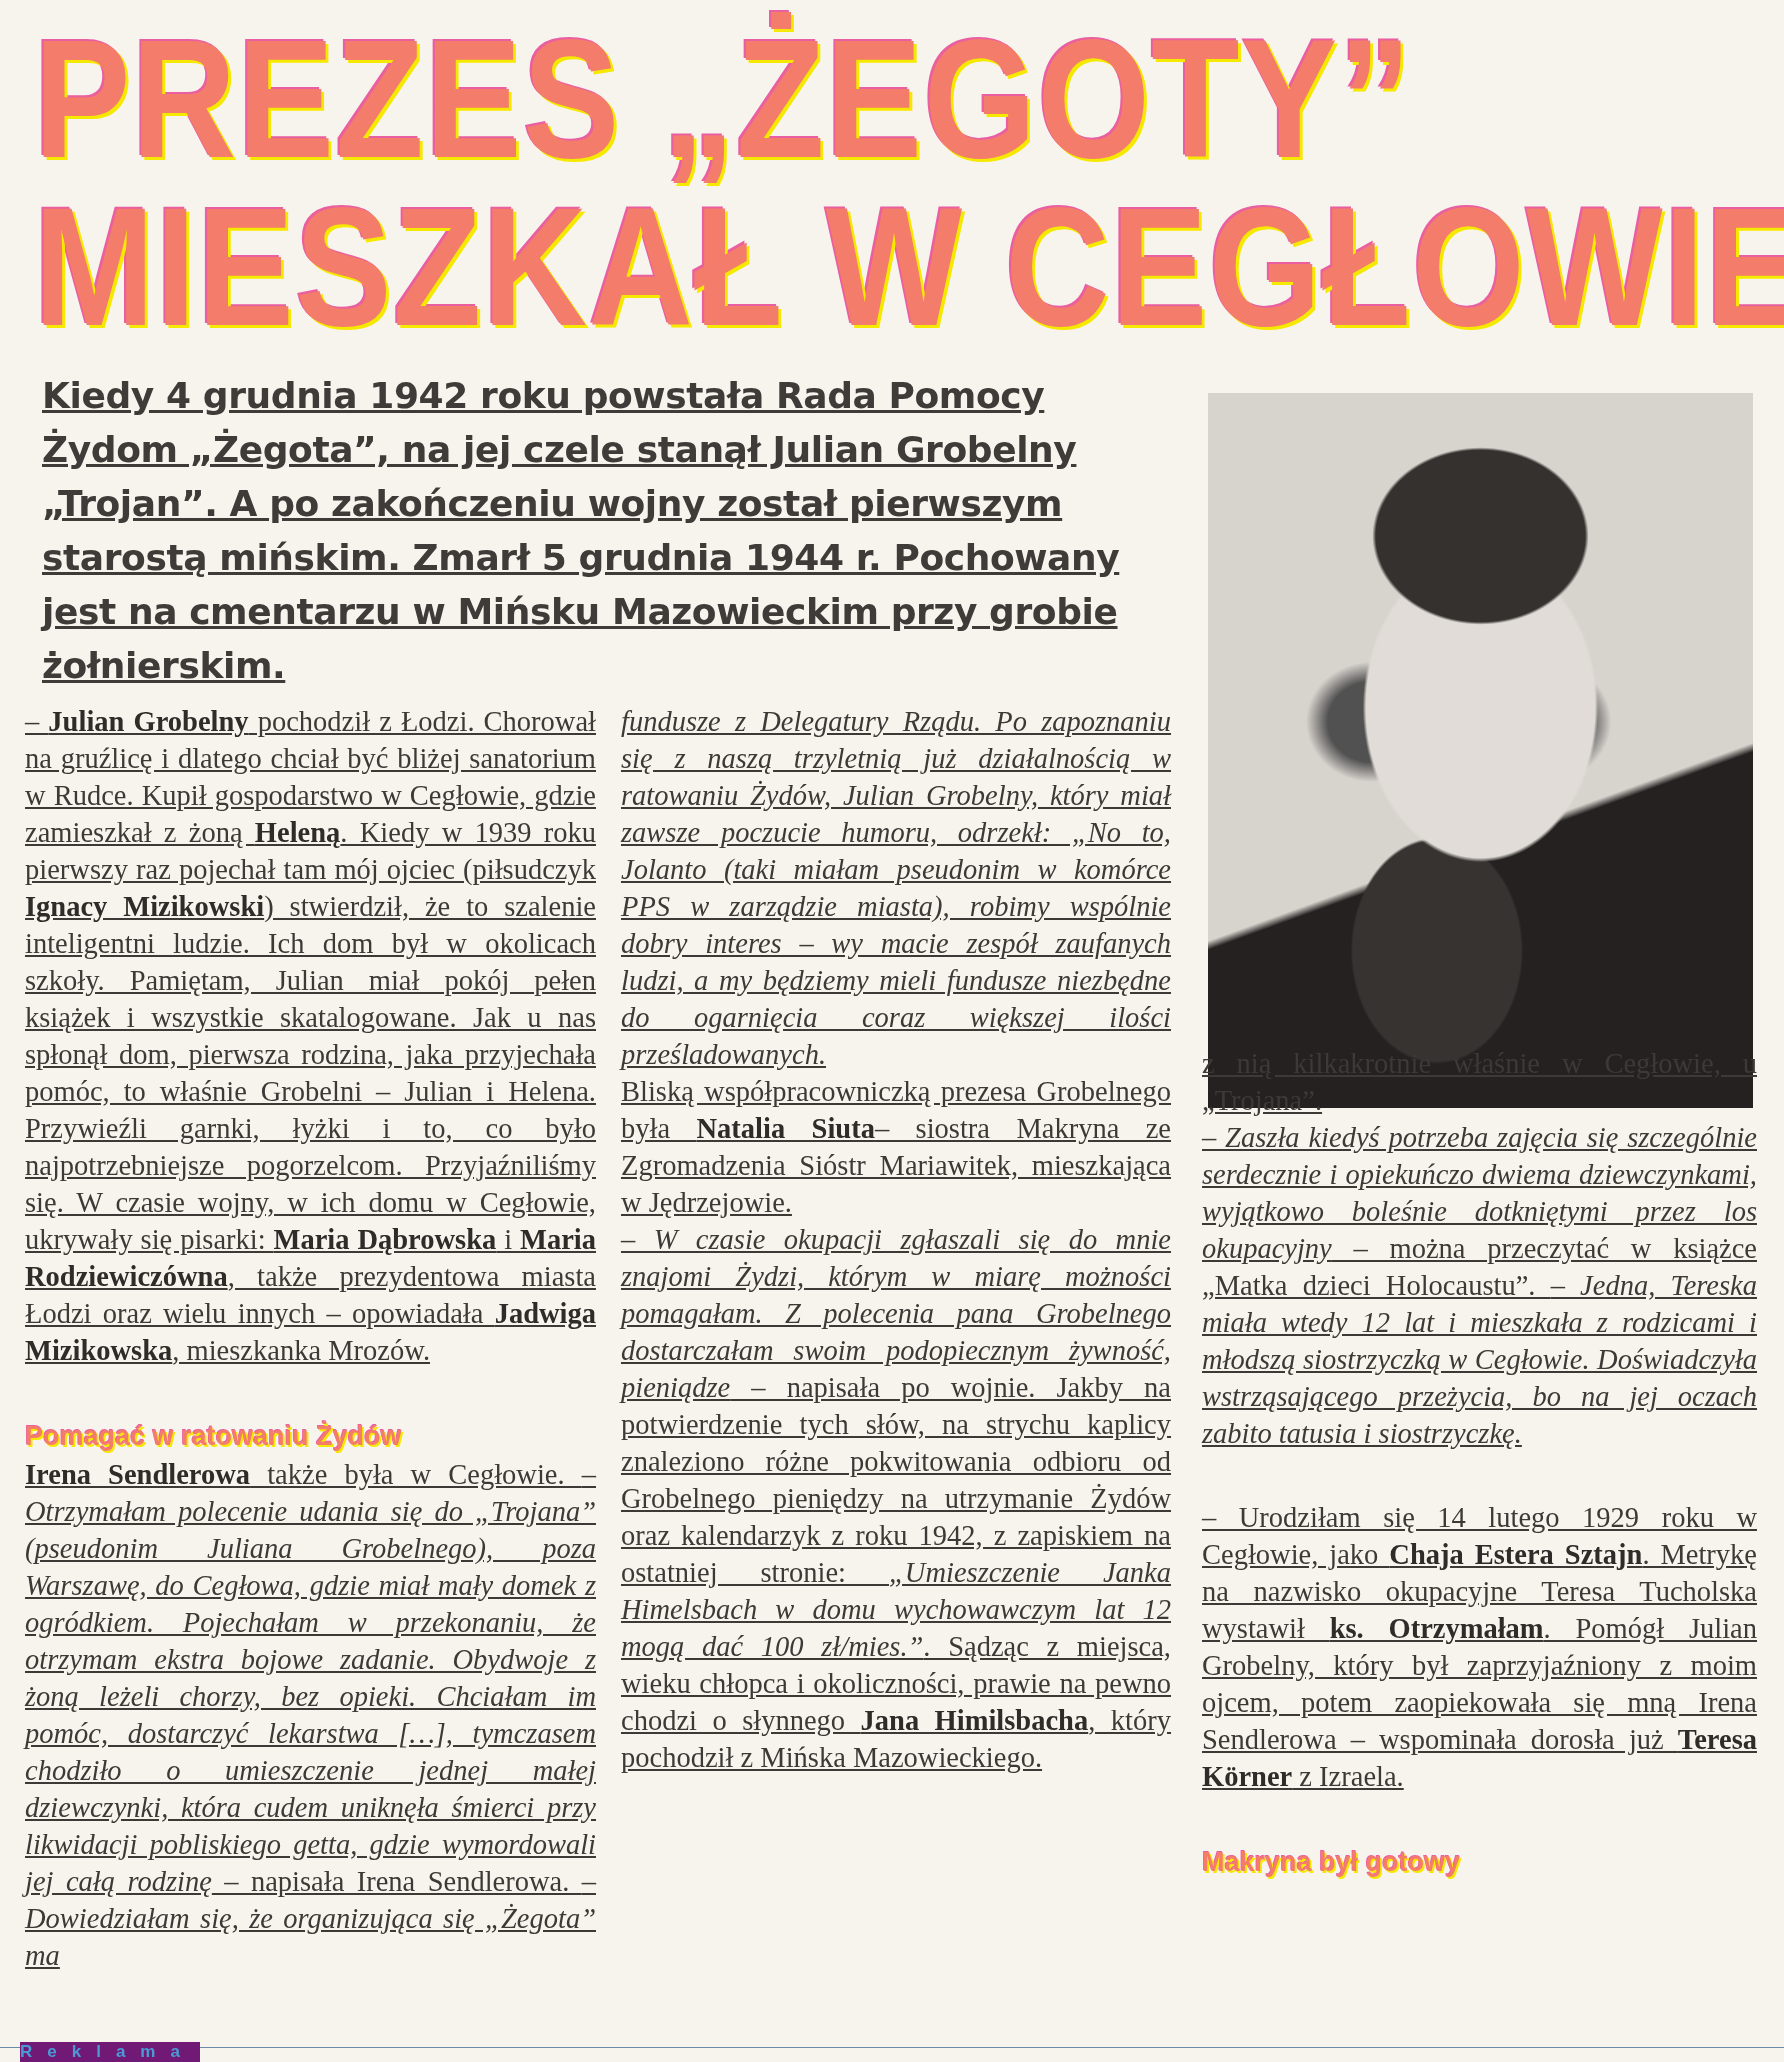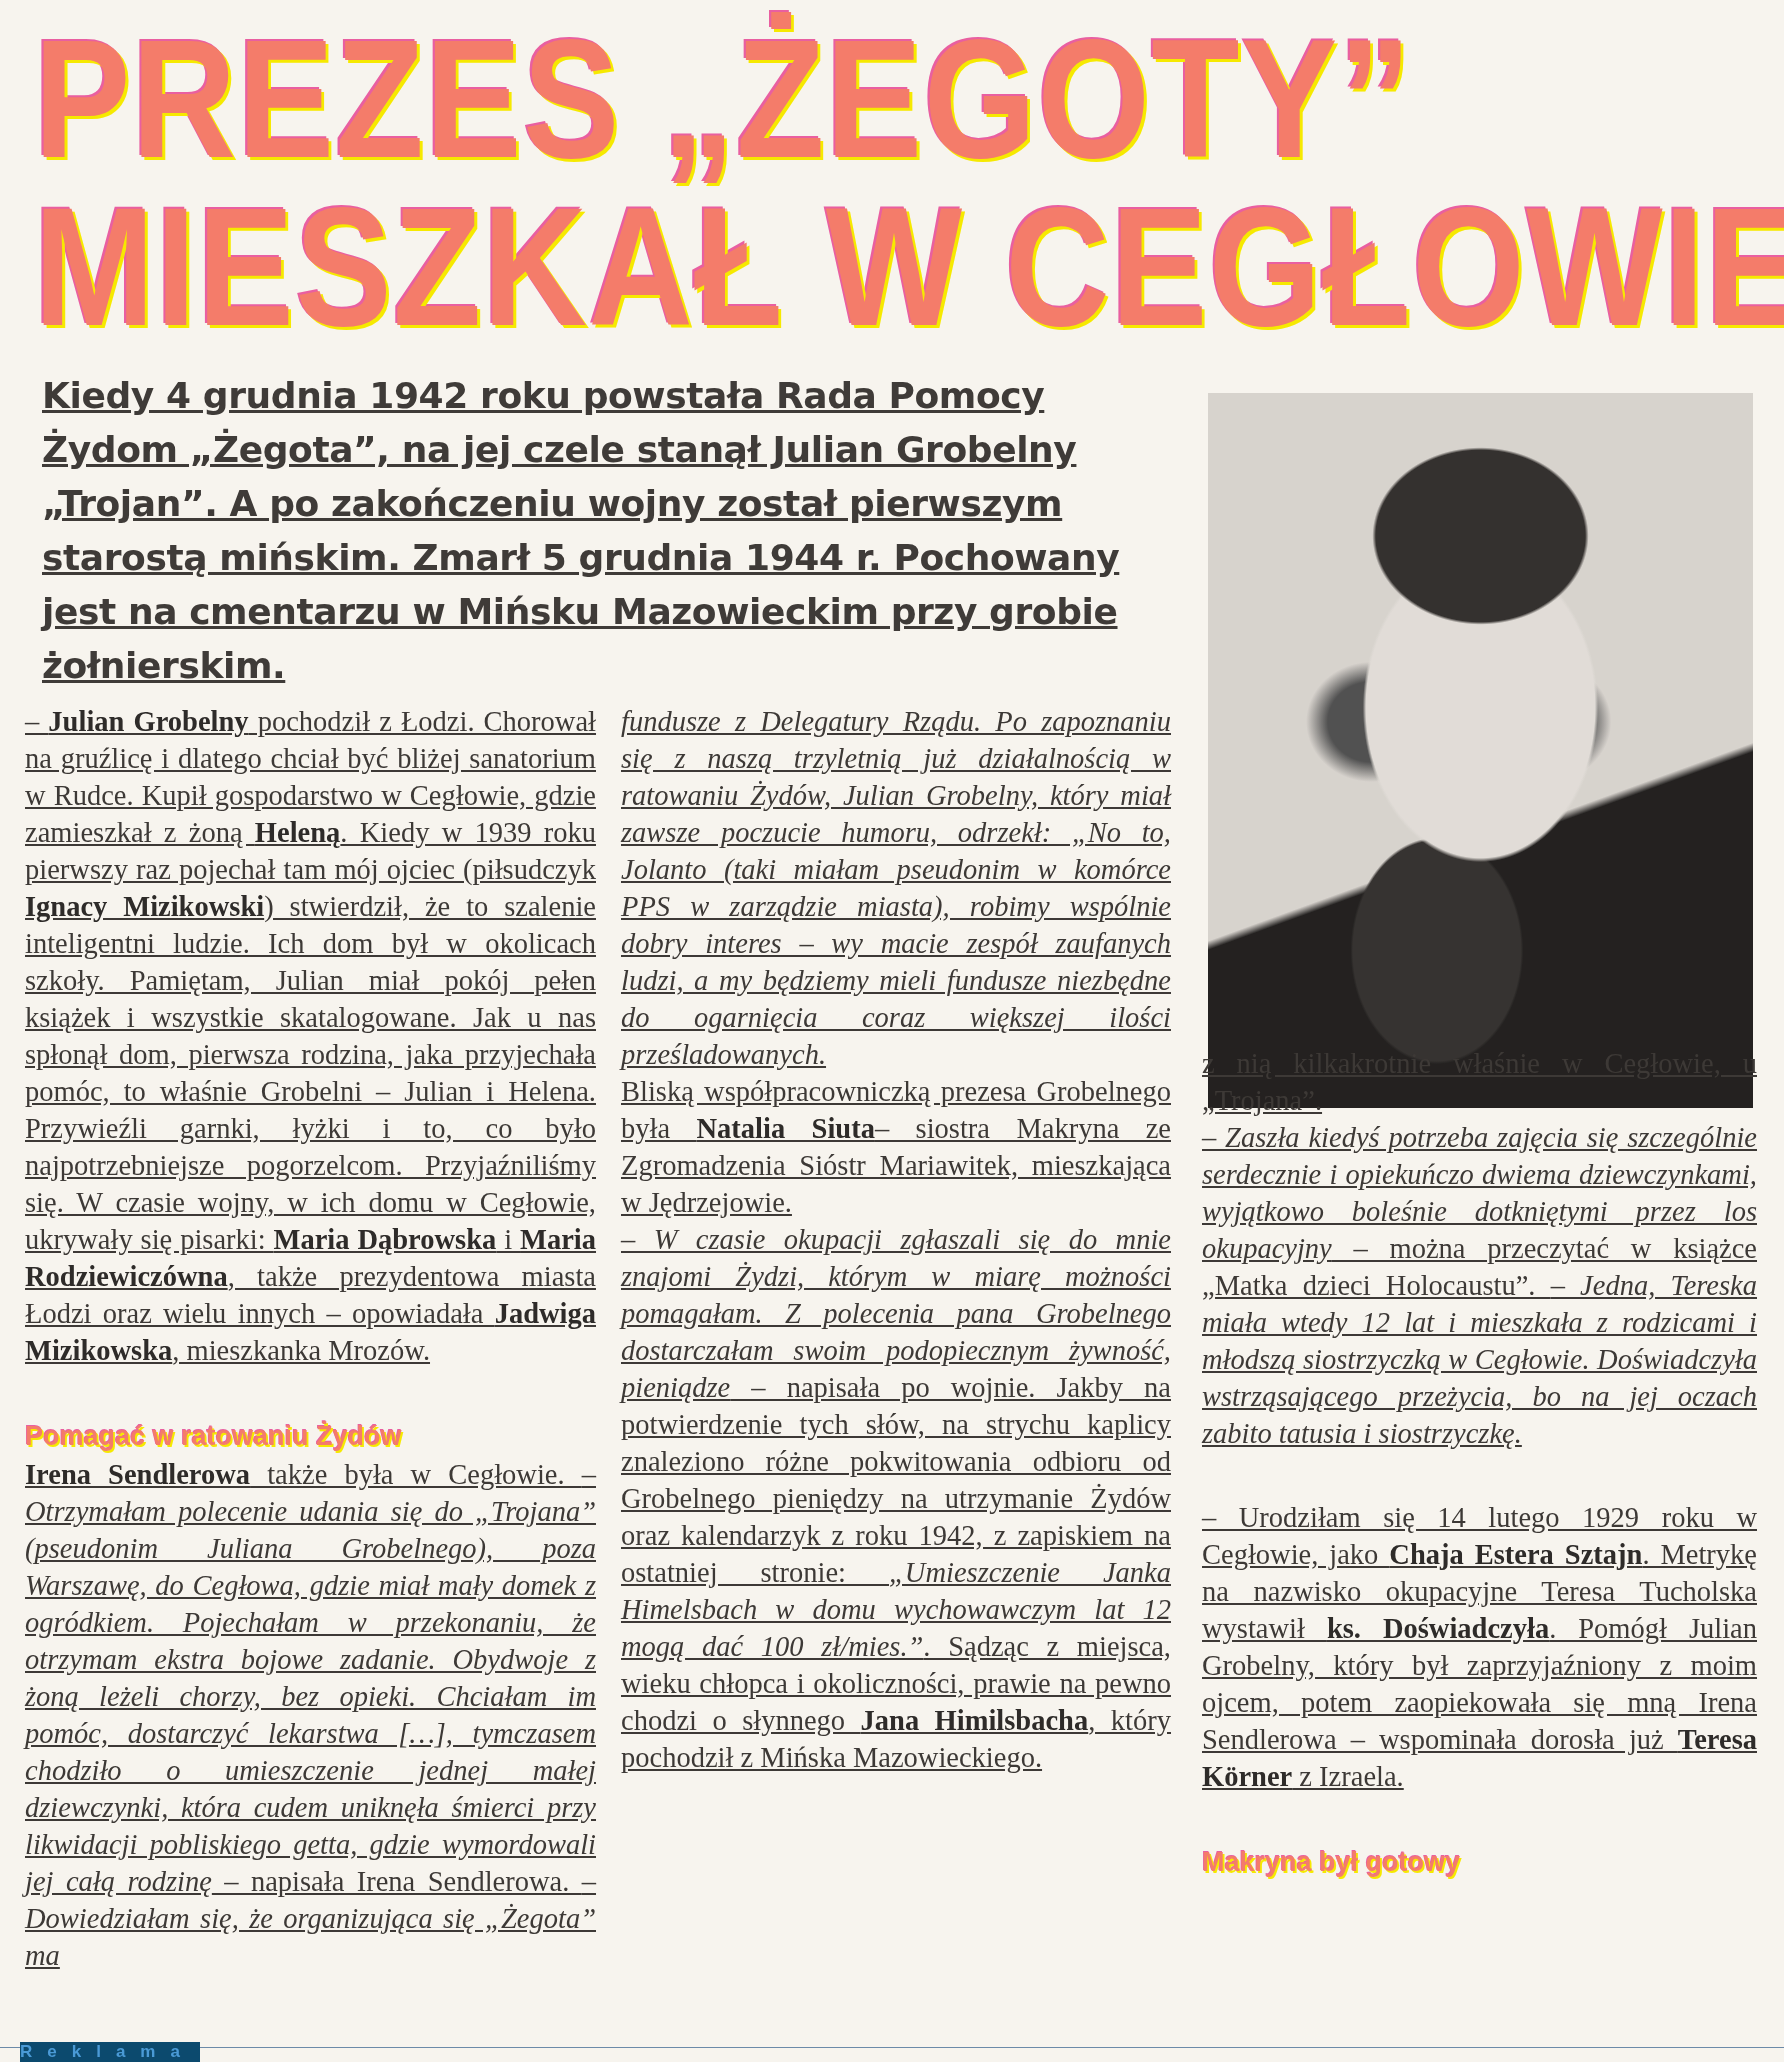--- a/index.html
+++ b/index.html
@@ -72,21 +72,21 @@
   .spacer-m { height: 47px; }
 
   .ad-strip {
     position: absolute; left: 0; top: 2047px; width: 1785px; height: 15px;
     border-top: 1.7px solid #6c8aa8;
   }
   .ad-label {
     position: absolute; left: 20px; top: 2042px;
     font-family: "Liberation Sans", "DejaVu Sans", sans-serif;
     font-size: 17px; letter-spacing: 15px; color: #4a9ad6; font-weight: bold;
-    background: #0c4a6e; padding-right: 5px;
+    background: #701a75; padding-right: 5px;
   }
 </style>
 </head>
 <body>
 
 <h1 class="headline">
   <span class="line line1">PREZES „ŻEGOTY”</span>
   <span class="line line2">MIESZKAŁ W CEGŁOWIE</span>
 </h1>
 
@@ -105,20 +105,20 @@
   <p><i>fundusze z Delegatury Rządu. Po zapoznaniu się z naszą trzyletnią już działalnością w ratowaniu Żydów, Julian Grobelny, który miał zawsze poczucie humoru, odrzekł: „No to, Jolanto (taki miałam pseudonim w komórce PPS w zarządzie miasta), robimy wspólnie dobry interes – wy macie zespół zaufanych ludzi, a my będziemy mieli fundusze niezbędne do ogarnięcia coraz większej ilości prześladowanych.</i></p>
   <p><span>Bliską współpracowniczką prezesa Grobelnego była </span><b>Natalia Siuta</b><span>– siostra Makryna ze Zgromadzenia Sióstr Mariawitek, mieszkająca w Jędrzejowie.</span></p>
   <p><i>– W czasie okupacji zgłaszali się do mnie znajomi Żydzi, którym w miarę możności pomagałam. Z polecenia pana Grobelnego dostarczałam swoim podopiecznym żywność, pieniądze</i><span> – napisała po wojnie. Jakby na potwierdzenie tych słów, na strychu kaplicy znaleziono różne pokwitowania odbioru od Grobelnego pieniędzy na utrzymanie Żydów oraz kalendarzyk z roku 1942, z zapiskiem na ostatniej stronie: </span><i>„Umieszczenie Janka Himelsbach w domu wychowawczym lat 12 mogą dać 100 zł/mies.”</i><span>. Sądząc z miejsca, wieku chłopca i okoliczności, prawie na pewno chodzi o słynnego </span><b>Jana Himilsbacha</b><span>, który pochodził z Mińska Mazowieckiego.</span></p>
   <div class="spacer-m"></div>
 </div>
 
 <div class="col col3">
   <p><span>z nią kilkakrotnie właśnie w Cegłowie, u „Trojana”.</span></p>
   <p><i>– Zaszła kiedyś potrzeba zajęcia się szczególnie serdecznie i opiekuńczo dwiema dziewczynkami, wyjątkowo boleśnie dotkniętymi przez los okupacyjny</i><span> – można przeczytać w książce „Matka dzieci Holocaustu”. </span><i>– Jedna, Tereska miała wtedy 12 lat i mieszkała z rodzicami i młodszą siostrzyczką w Cegłowie. Doświadczyła wstrząsającego przeżycia, bo na jej oczach zabito tatusia i siostrzyczkę.</i></p>
   <div class="spacer-m"></div>
-  <p><span>– Urodziłam się 14 lutego 1929 roku w Cegłowie, jako </span><b>Chaja Estera Sztajn</b><span>. Metrykę na nazwisko okupacyjne Teresa Tucholska wystawił </span><b>ks. Doświadczyła</b><span>. Pomógł Julian Grobelny, który był zaprzyjaźniony z moim ojcem, potem zaopiekowała się mną Irena Sendlerowa – wspominała dorosła już </span><b>Teresa Körner</b><span> z Izraela.</span></p>
+  <p><span>– Urodziłam się 14 lutego 1929 roku w Cegłowie, jako </span><b>Chaja Estera Sztajn</b><span>. Metrykę na nazwisko okupacyjne Teresa Tucholska wystawił </span><b>ks. Otrzymałam</b><span>. Pomógł Julian Grobelny, który był zaprzyjaźniony z moim ojcem, potem zaopiekowała się mną Irena Sendlerowa – wspominała dorosła już </span><b>Teresa Körner</b><span> z Izraela.</span></p>
   <div class="spacer-m"></div>
   <h3 class="subhead">Makryna był gotowy</h3>
 </div>
 
 <div class="ad-strip"></div>
 <span class="ad-label">Reklama</span>
 
 
 </body></html>

